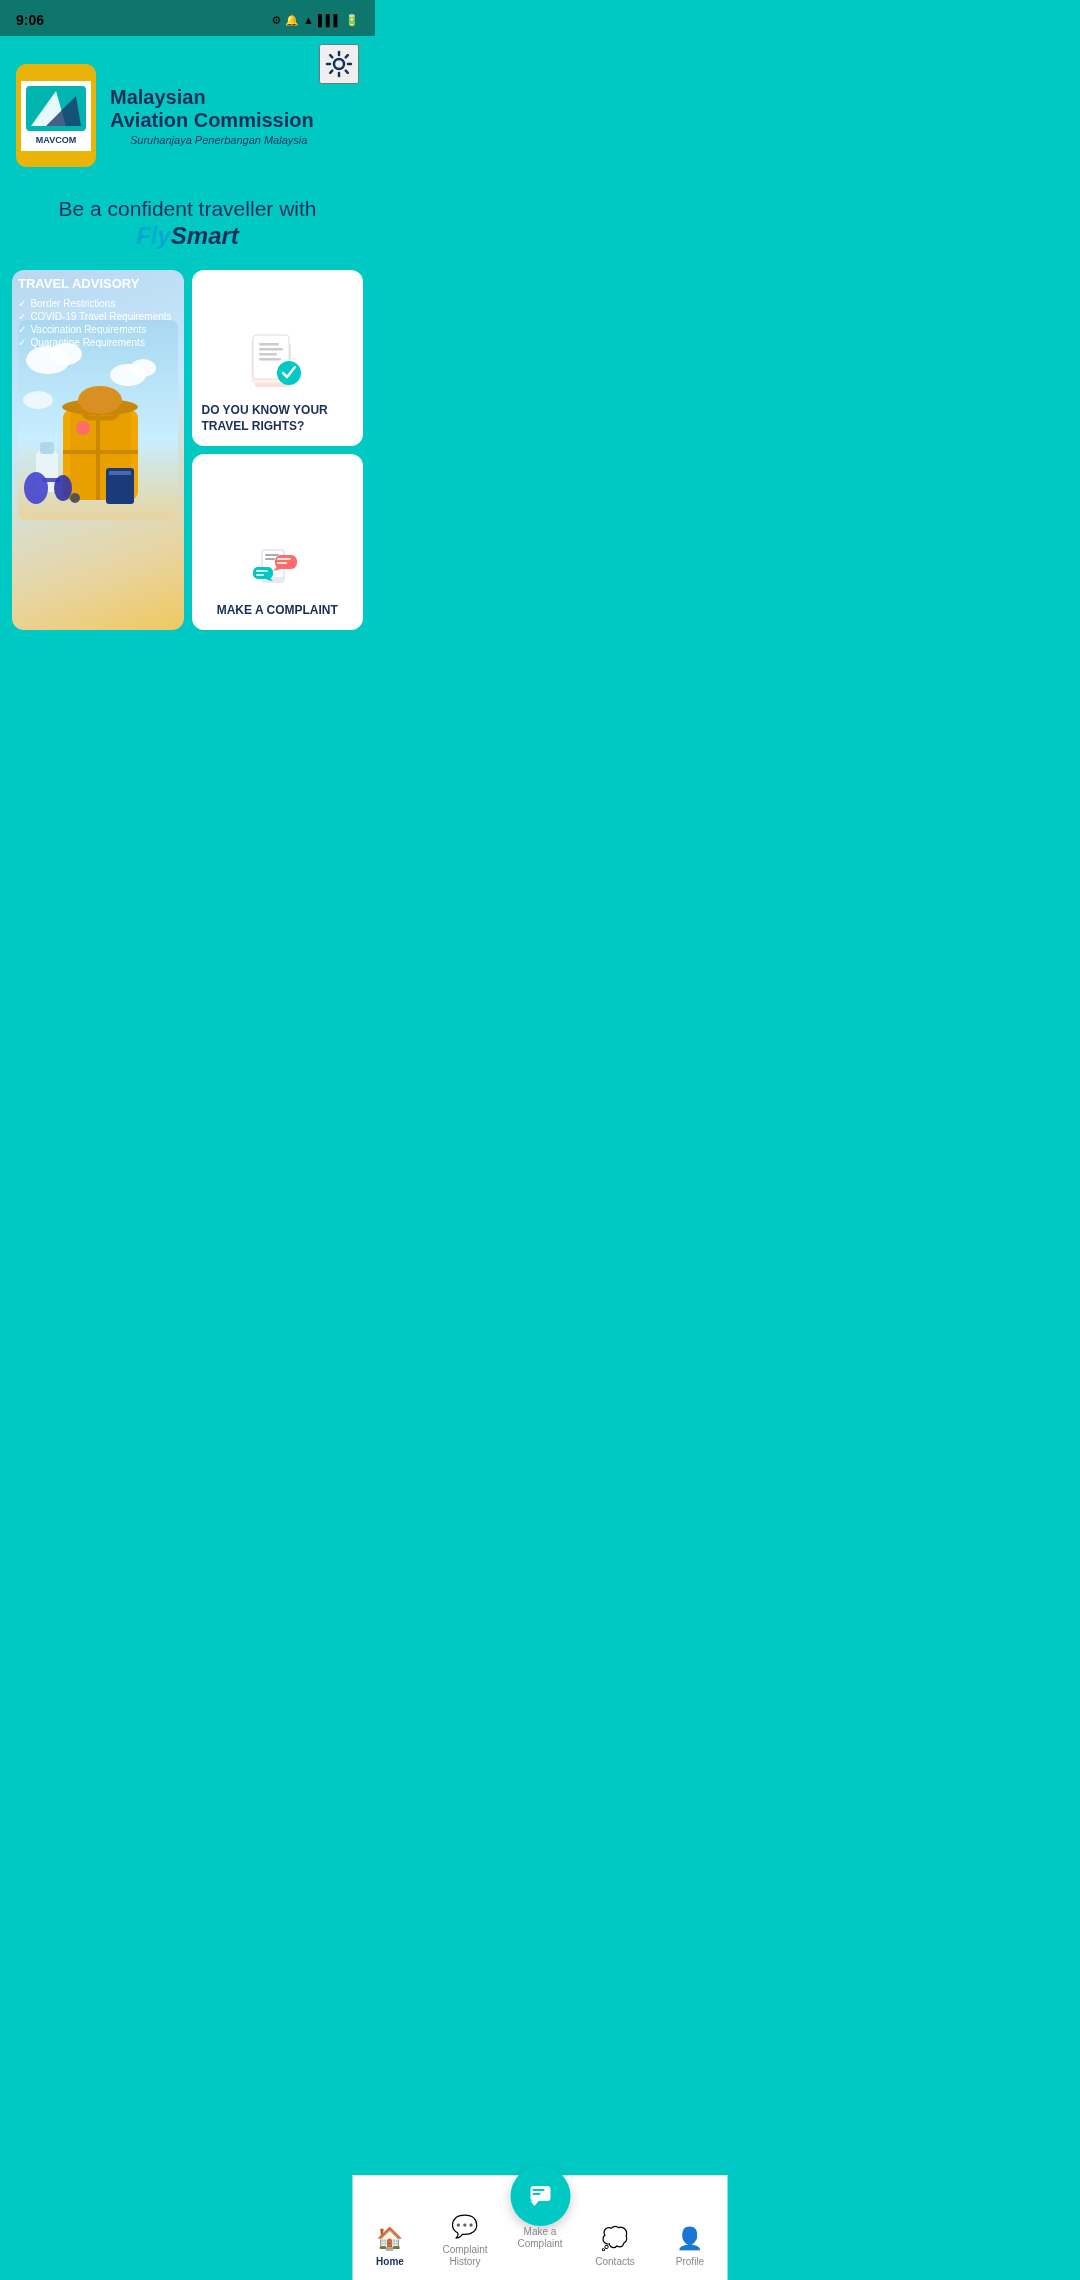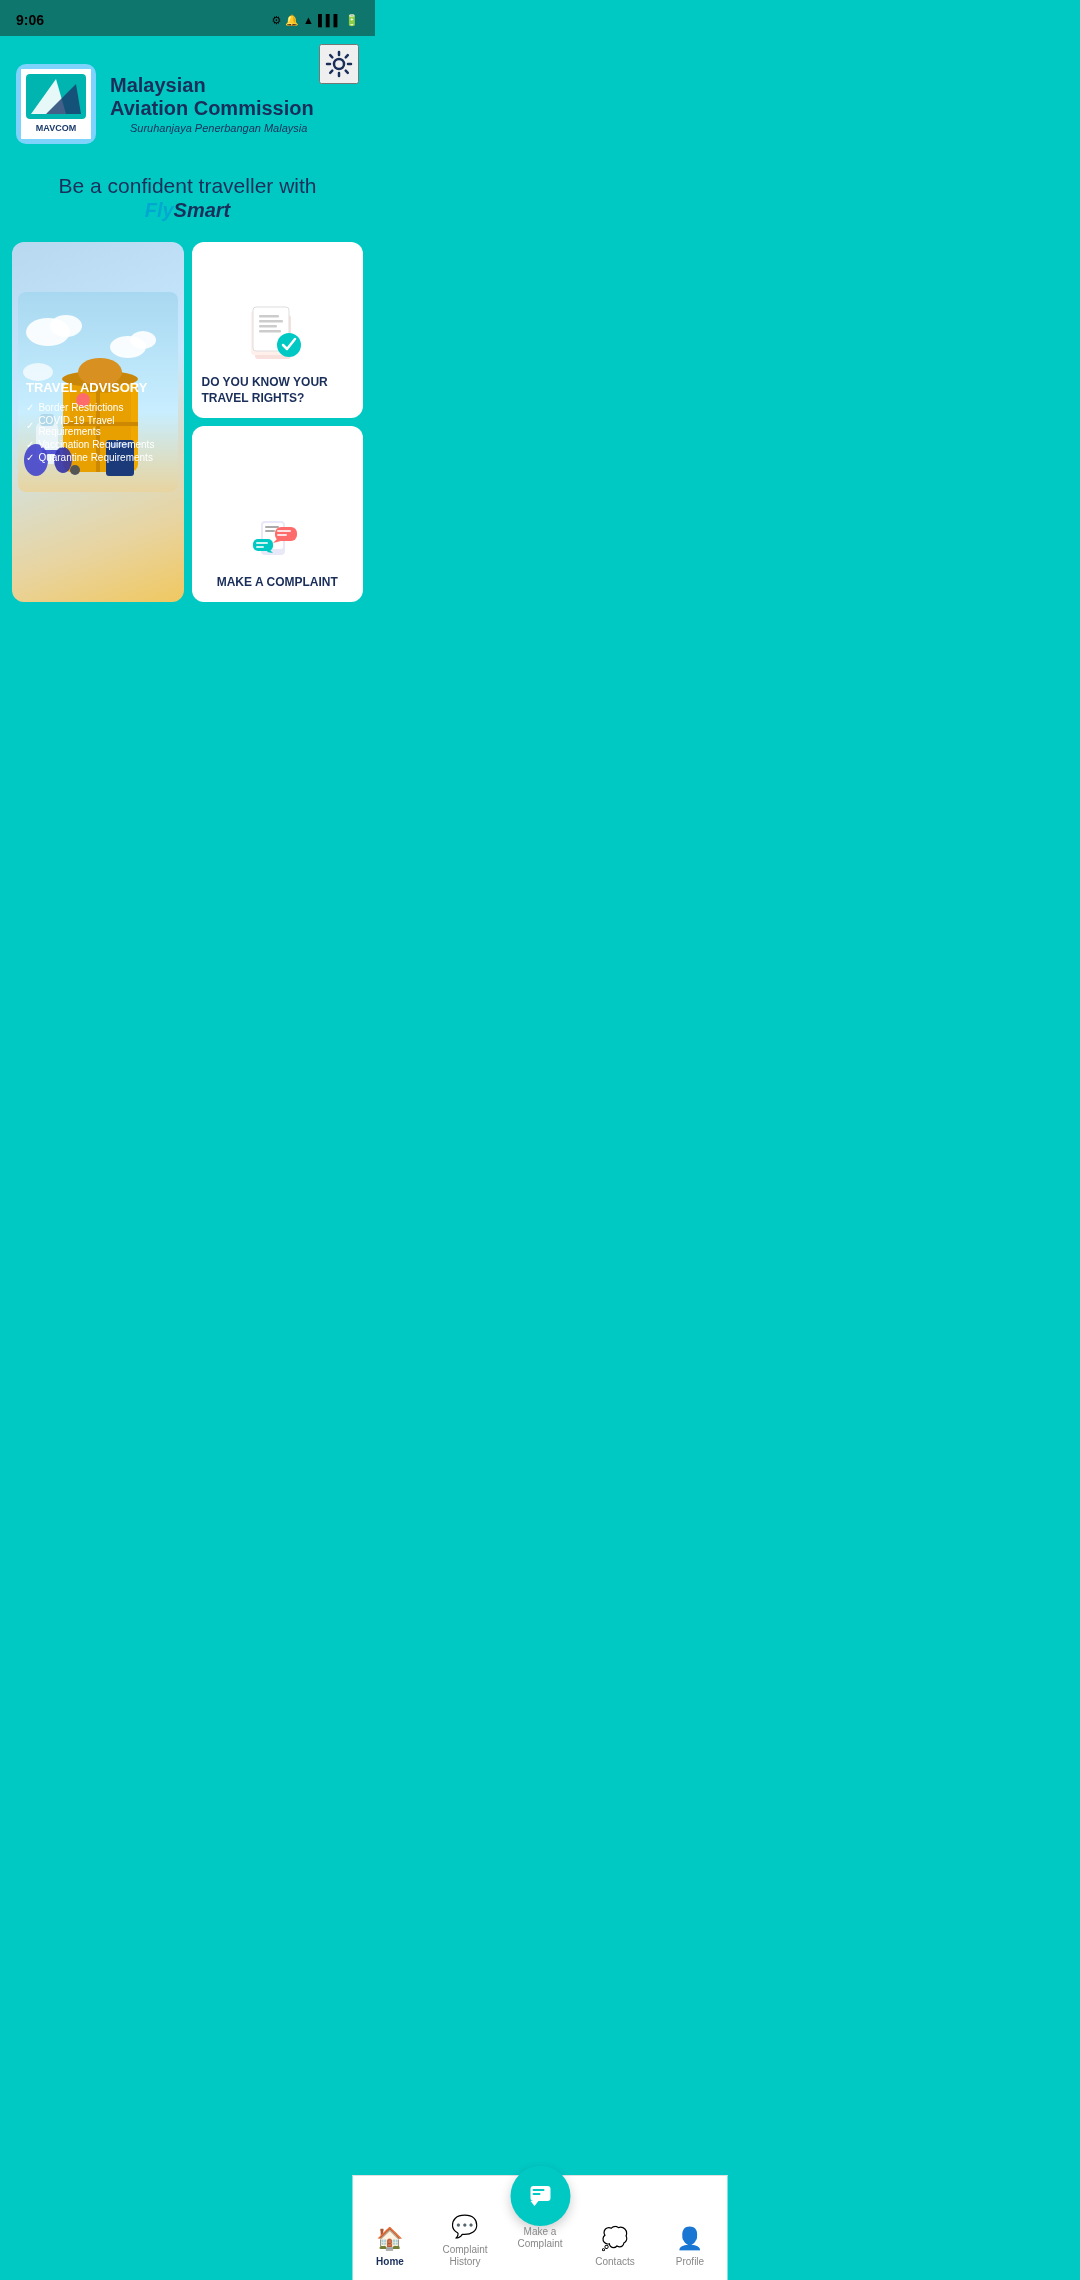--- a/index.html
+++ b/index.html
@@ -58,22 +58,22 @@
     
     .header-area {
       padding: 20px 16px 10px;
       display: flex;
       align-items: center;
       gap: 14px;
       margin-top: 8px;
     }
     .logo-box {
       width: 80px;
-      height: 80px;
-      background: #7dd3fc;
+      height: 103px;
+      background: #eab308;
       border-radius: 10px;
       display: flex;
       flex-direction: column;
       align-items: center;
       justify-content: center;
       overflow: hidden;
       flex-shrink: 0;
     }
     .logo-text-block {
       display: flex;
@@ -98,21 +98,21 @@
       text-align: center;
       padding: 18px 16px 10px;
     }
     .tagline-main {
       font-size: 21px;
       font-weight: 400;
       color: #1a2e5a;
       line-height: 1.3;
     }
     .tagline-brand {
-      font-size: 20px;
+      font-size: 24px;
       font-weight: 800;
       font-style: italic;
     }
     .fly-part { color: #00a8d0; }
     .smart-part { color: #1a2e5a; }
 
     
     .cards-grid {
       display: grid;
       grid-template-columns: 1fr 1fr;
@@ -128,22 +128,22 @@
       cursor: pointer;
     }
 
     .card-travel {
       grid-row: 1 / 3;
       background: linear-gradient(160deg, #b8d8f0 0%, #c8e8ff 40%, #e8d4a0 80%, #f0c860 100%);
       min-height: 360px;
       position: relative;
       display: flex;
       flex-direction: column;
-      justify-content: center;
-      padding: 14px;
+      justify-content: flex-start;
+      padding: 6px;
     }
 
     .card-rights {
       background: white;
       display: flex;
       flex-direction: column;
       align-items: center;
       justify-content: flex-end;
       padding: 12px 10px;
       min-height: 175px;

